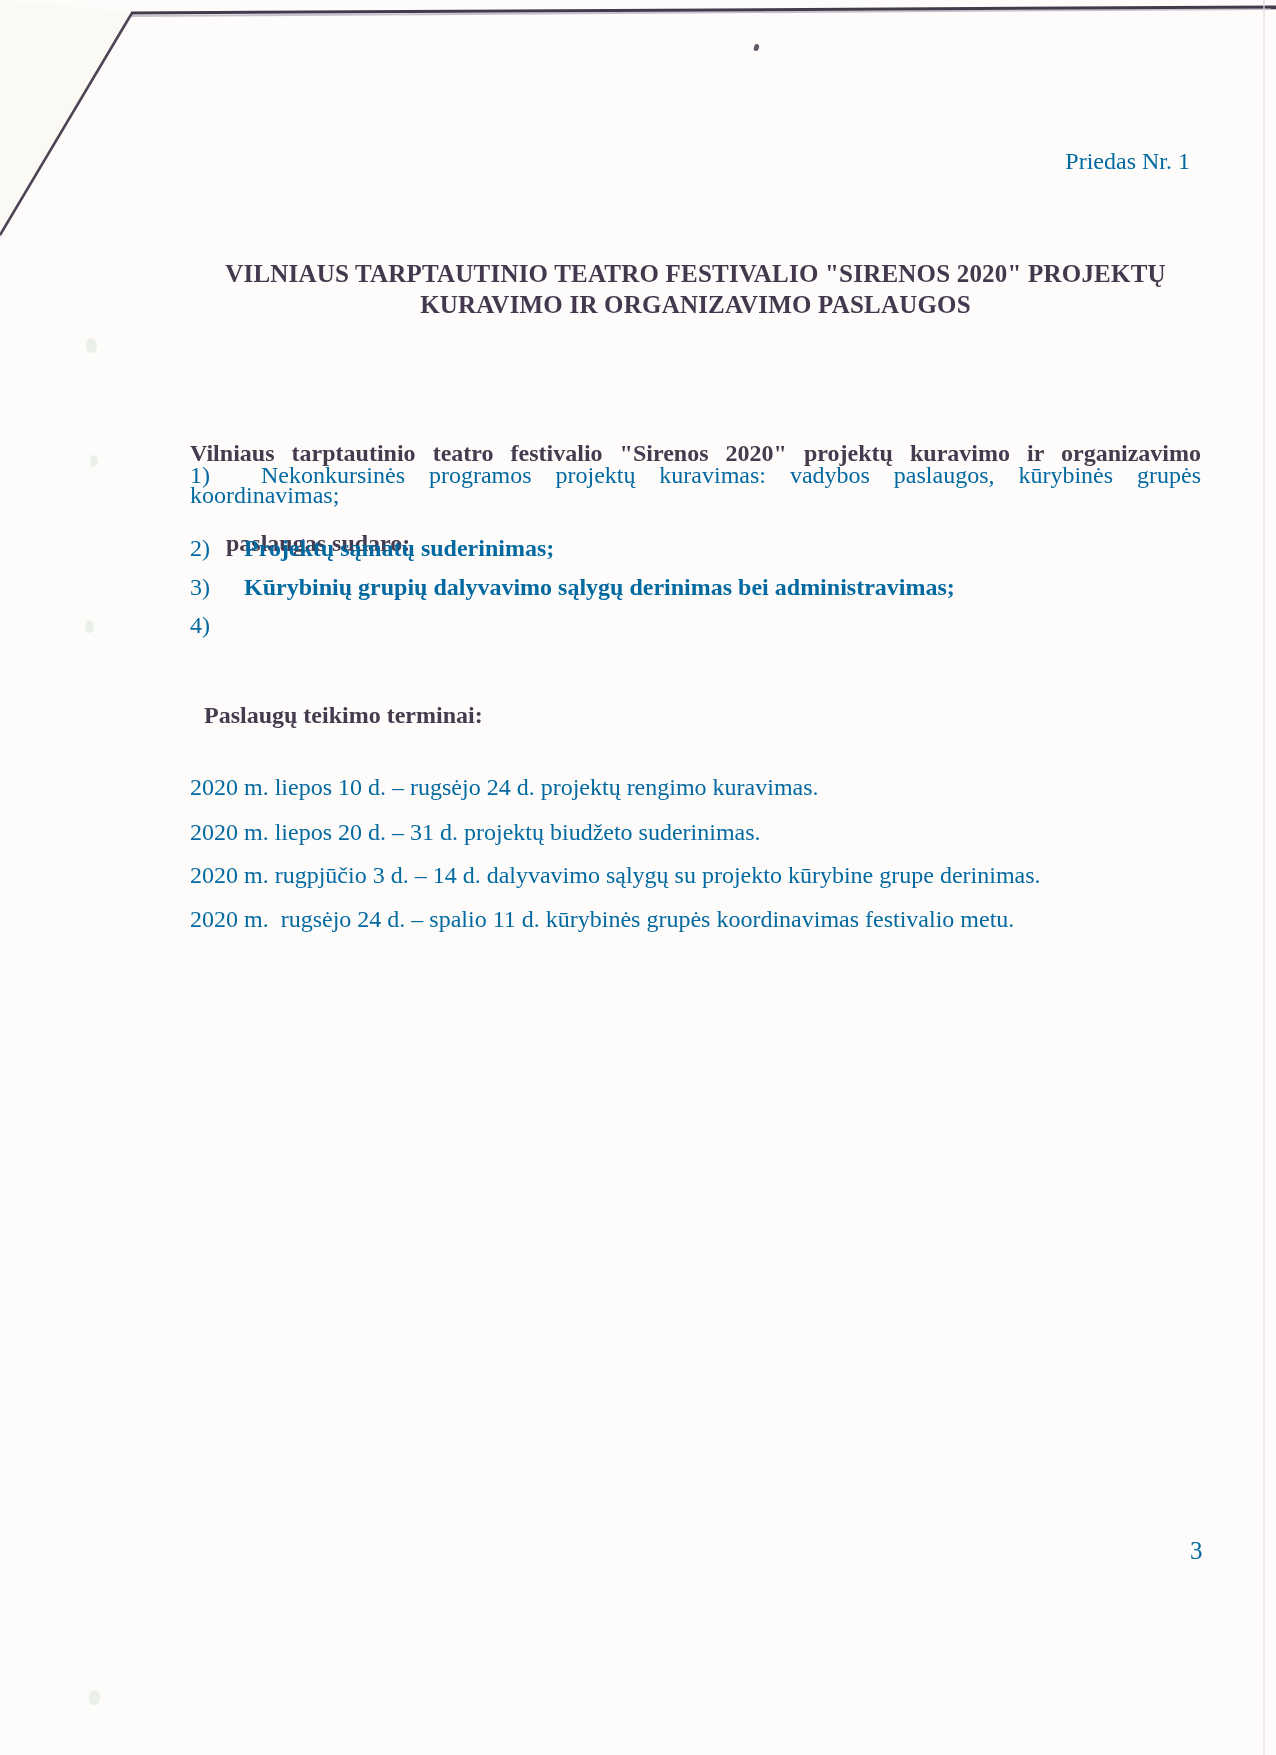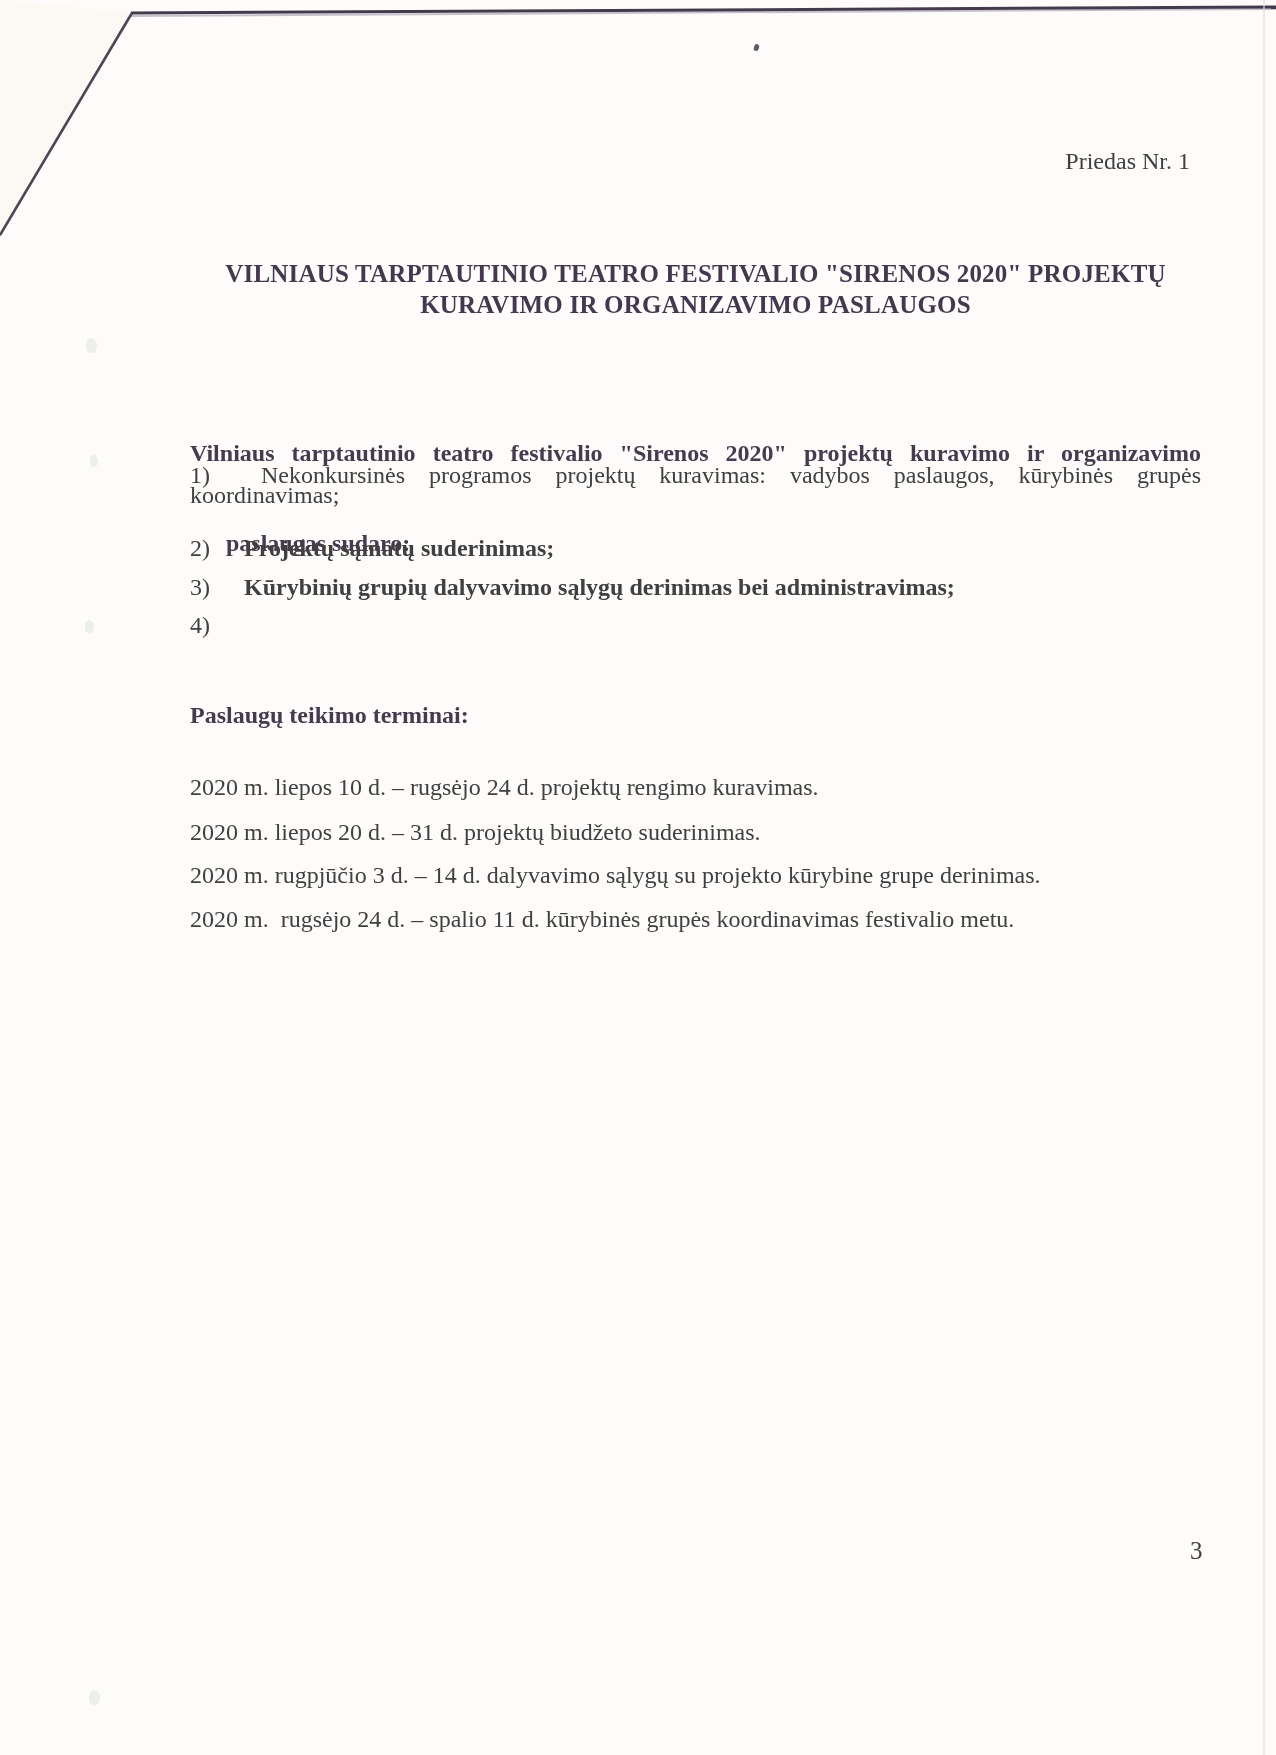--- a/index.html
+++ b/index.html
@@ -13,21 +13,21 @@
     height: 1755px;
     background: #fdfcfa;
     overflow: hidden;
     font-family: "Liberation Serif", "DejaVu Serif", serif;
     color: #4e3f57;
   }
   .abs { position: absolute; }
   .txt {
     font-size: 24px;
     line-height: 30px;
-    color: #404040;
+    color: #0369a1;
     white-space: pre-wrap;
   }
   .bold { font-weight: bold; color: #463a4e; }
   #artifact-svg { position: absolute; left: 0; top: 0; z-index: 1; }
   .content { z-index: 2; }
 
   #priedas-label {
     top: 146px;
     right: 86px;
     font-size: 24px;
@@ -70,21 +70,21 @@
     top: 0;
   }
   .svc-text-tab { position: absolute; left: 54px; top: 0; white-space: nowrap; font-weight: bold; }
   #svc-item-1 { top: 460px; height: 64px; }
   #svc-item-1 .line2 { position: absolute; left: 0; top: 20px; }
   #svc-item-2 { top: 533px; }
   #svc-item-3 { top: 572px; }
   #svc-item-4 { top: 610px; }
 
   #terms-heading {
-    left: 190px;
+    left: 204px;
     top: 700px;
     font-size: 24px;
   }
   .term-line { left: 190px; width: 1020px; margin-top: 30px; }
   #term-0 { top: 742px; }
   #term-1 { top: 787px; }
   #term-2 { top: 830px; }
   #term-3 { top: 874px; }
 
   #page-number {

